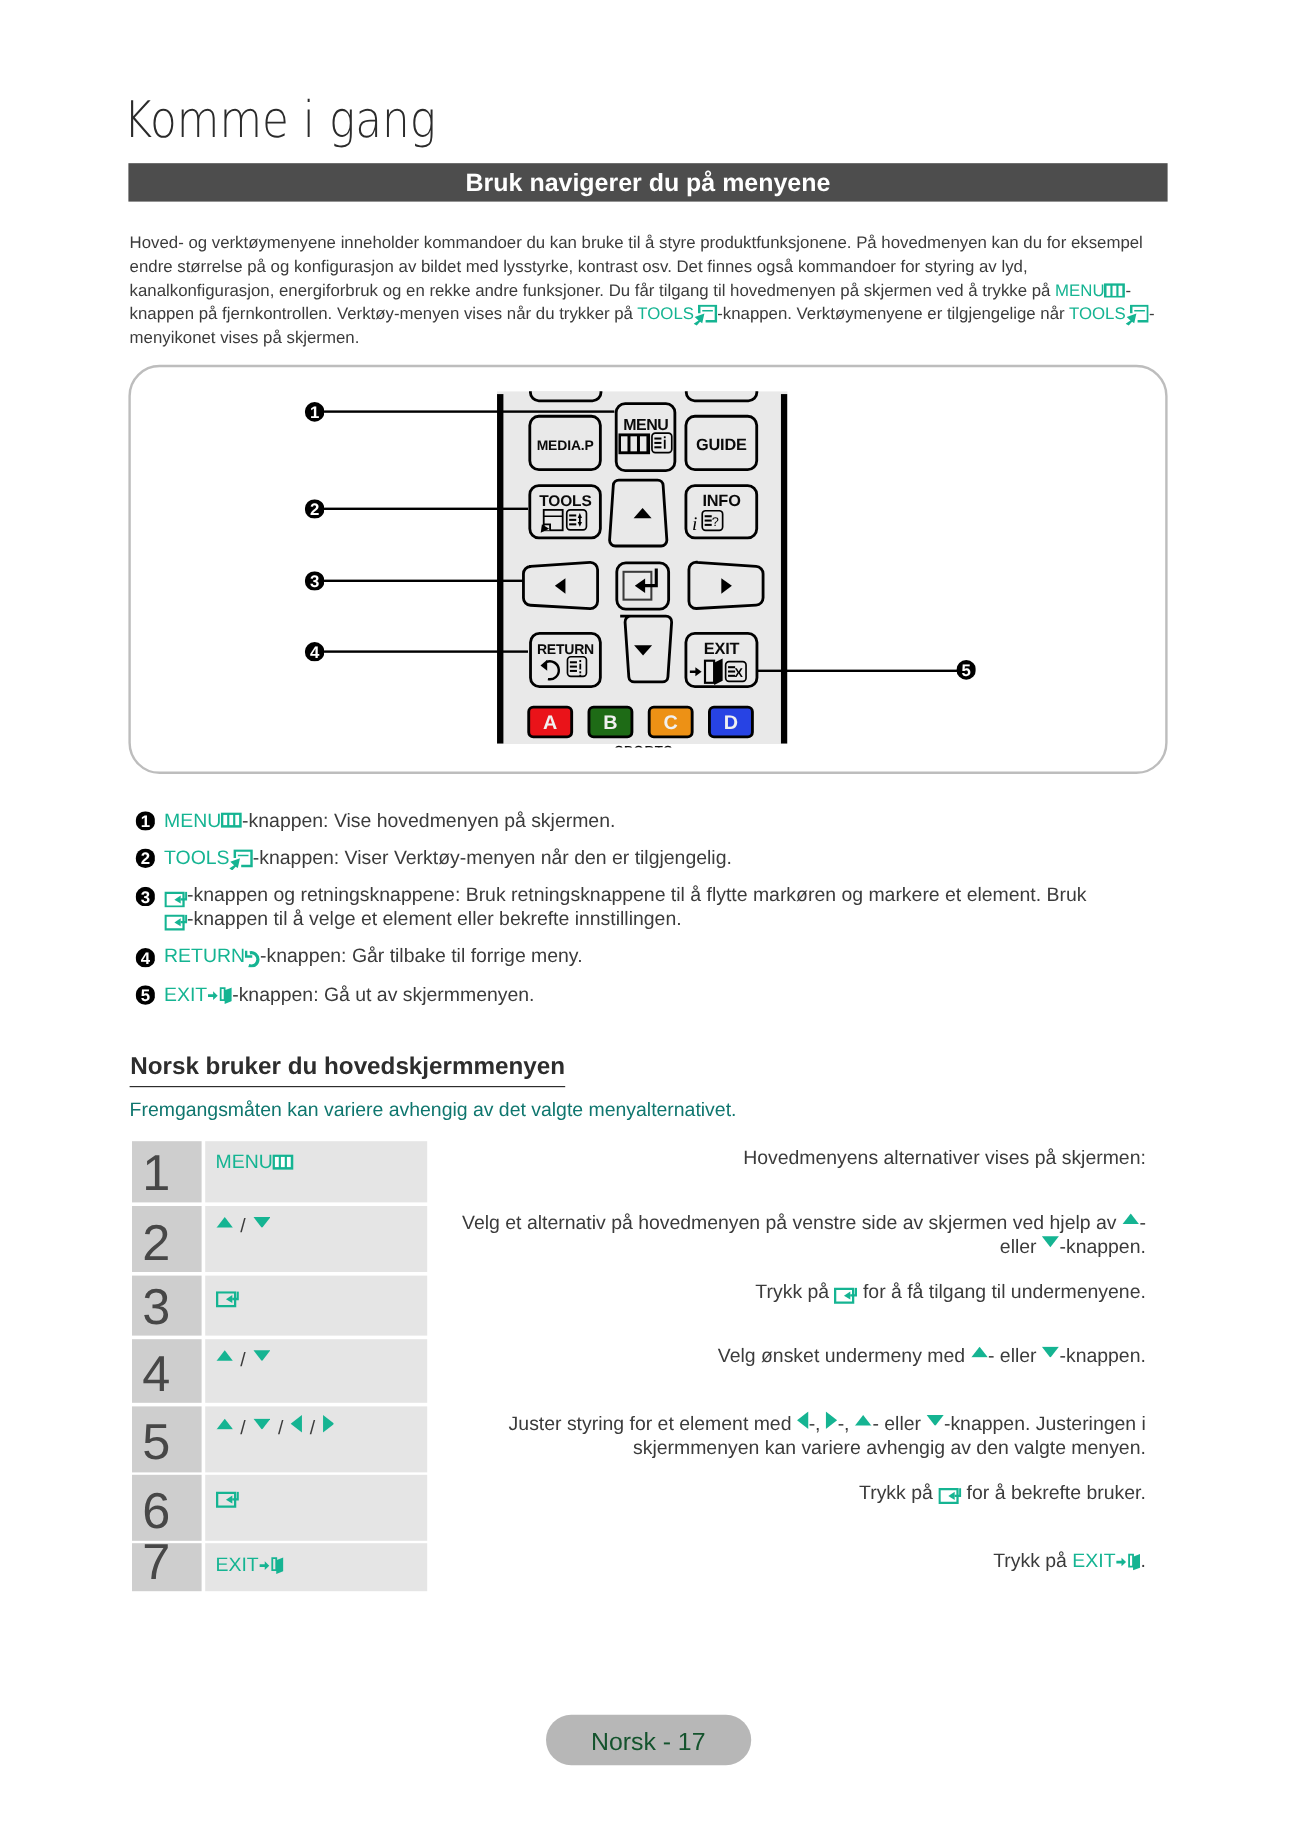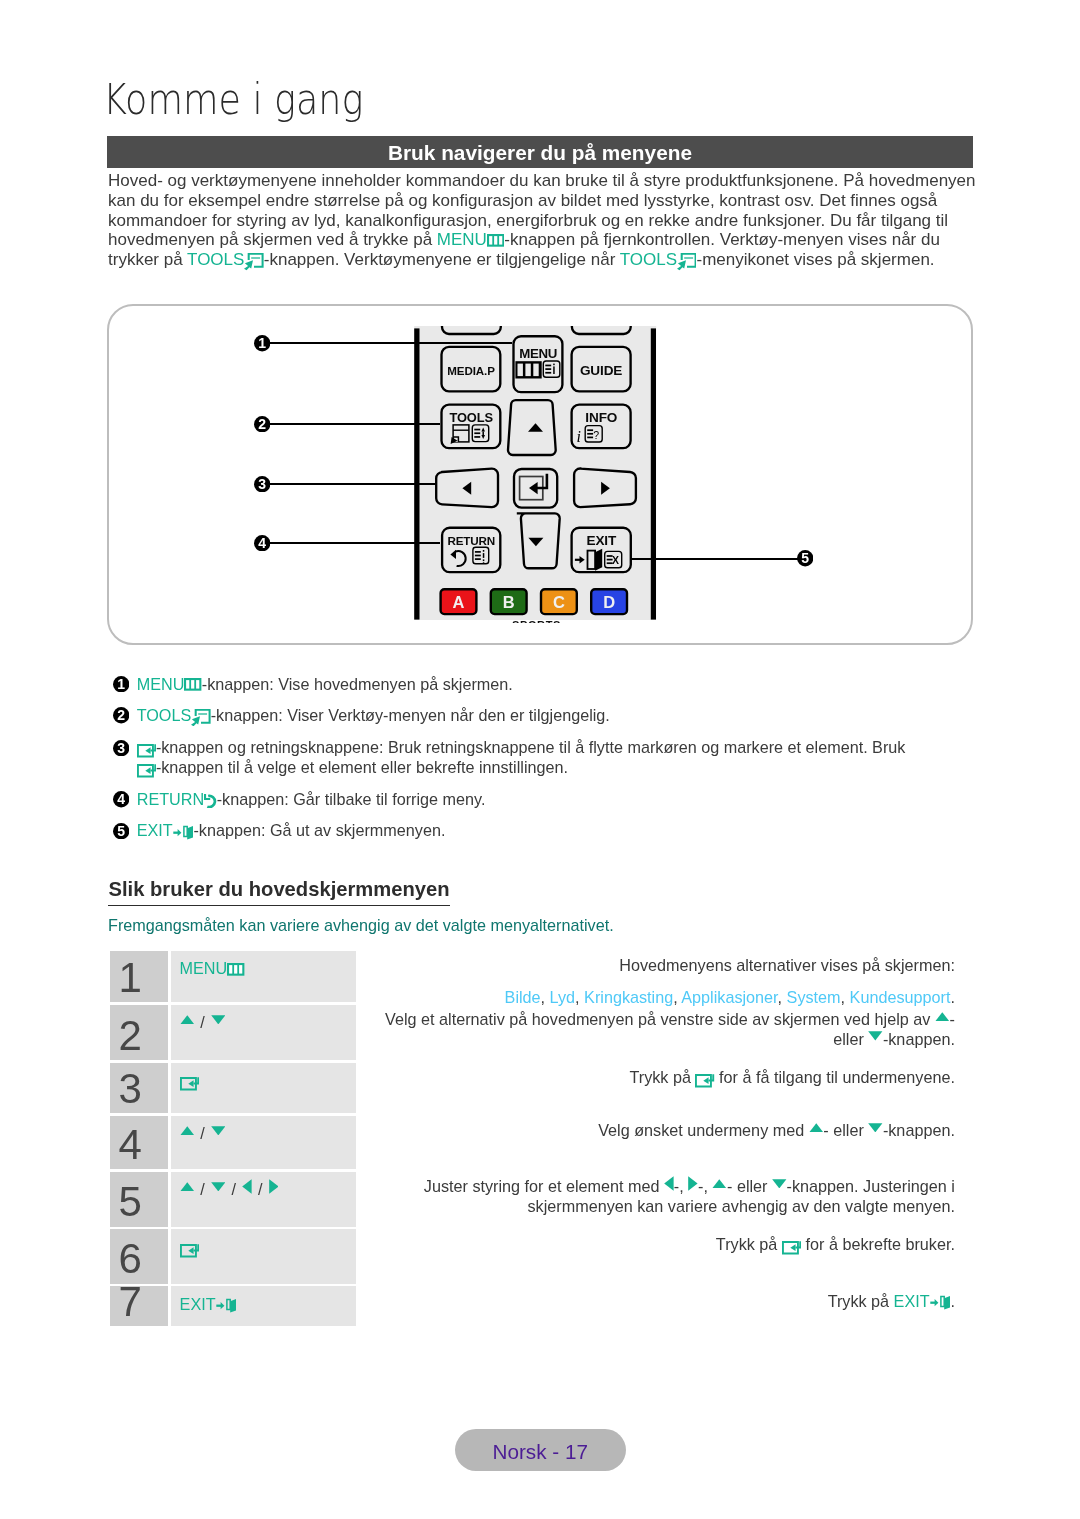--- a/index.html
+++ b/index.html
@@ -6,21 +6,21 @@
 body{width:1080px;height:1519px;font-family:"Liberation Sans",sans-serif;}
 *{box-sizing:border-box;}
 .page{position:relative;width:1080px;height:1519px;overflow:hidden;background:#fff;}
 
 .h1{position:absolute;left:103.3px;top:78.6px;font-size:41.9px;line-height:41.9px;color:#2b2b2b;
     font-family:"DejaVu Sans Light","DejaVu Sans",sans-serif;font-weight:300;
     transform:scaleX(0.870);transform-origin:0 0;white-space:nowrap;}
 .barbox{position:absolute;left:107px;top:136px;width:866px;height:32px;background:#4d4d4d;}
 .barbox .t{position:absolute;left:0;right:0;top:4.5px;text-align:center;color:#fff;font-size:20.8px;font-weight:bold;}
 
-.intro{position:absolute;left:108px;top:171px;width:868px;font-size:17px;line-height:19.8px;color:#3b3b3b;}
+.intro{position:absolute;left:108px;top:193px;width:868px;font-size:14px;line-height:19.8px;color:#3b3b3b;}
 .acc{color:#15b492;}
 .blue{color:#4fc9f7;}
 .dk{color:#3b3b3b;}
 .ic{display:inline-block;}
 .ic svg{display:block;}
 
 
 .frame{position:absolute;left:107px;top:304px;width:866px;height:341px;border:2px solid #bdbdbd;border-radius:26px;}
 .remotewrap{position:absolute;left:412px;top:326px;width:250px;height:300px;}
 .remotesvg{display:block;}
@@ -45,21 +45,21 @@
 .trow:nth-child(6){height:54.3px;}
 .trow:nth-child(7){height:40.1px;margin-bottom:0;}
 .tnum{width:58.3px;flex:0 0 58.3px;background:#cecece;color:#4d4d4d;position:relative;}
 .tnum span{position:absolute;left:8.6px;bottom:3.5px;font-size:42px;line-height:1;color:#474747;
       font-family:"Liberation Sans",sans-serif;font-weight:400;}
 .tkey{width:185.1px;flex:0 0 185.1px;background:#e5e5e5;margin-left:2.9px;padding:8.4px 0 0 8.5px;font-size:16.2px;color:#15b492;line-height:19.8px;word-spacing:1.6px;}
 .tdesc{flex:1;padding:5.3px 0 0 10.9px;font-size:16.2px;line-height:19.8px;color:#3b3b3b;text-align:right;}
 .tdesc .p2{margin-top:12.4px;}
 
 .footer{position:absolute;left:454.5px;top:1428.5px;width:171.4px;height:42.6px;background:#b7b7b7;border-radius:21.3px;}
-.footer .t{position:absolute;left:0;right:0;top:11px;text-align:center;font-size:20.7px;color:#4c1d95;}
+.footer .t{position:absolute;left:0;right:0;top:11px;text-align:center;font-size:20.7px;color:#14532d;}
 
 </style>
 </head>
 <body>
 
 <div class="page">
 <div class="h1">Komme i gang</div>
 <div class="barbox">
       <div class="t">Bruk navigerer du på menyene</div>
     </div>
@@ -236,36 +236,35 @@
 <div class="lrow"><svg class="lnum" width="16.4" height="16.4" viewBox="0 0 16.4 16.4">
           <circle cx="8.2" cy="8.2" r="8.2" fill="#000"></circle>
           <text x="8.2" y="13.3" text-anchor="middle" font-size="14" font-family="Liberation Sans, sans-serif" font-weight="bold" fill="#fff">5</text>
         </svg><span class="acc">EXIT</span><span class="ic " style="vertical-align:-3.4px"><svg width="20.8" height="14.8" viewBox="0 0 20.8 14.8">
             <path d="M0.3 7.7 H5.2" stroke="#15b492" stroke-width="2.3"></path>
             <path d="M4.6 4.1 L8.4 7.7 L4.6 11.3 Z" fill="#15b492"></path>
             <path d="M10.9 1.5 H14.2 V11.5 H10.9 Z" fill="none" stroke="#15b492" stroke-width="1.5"></path>
             <path d="M14.2 3.2 L20.5 0.8 V12.2 L14.2 14.6 Z" fill="#15b492"></path>
           </svg></span><span class="">-knappen: Gå ut av skjermmenyen.</span></div>
 </div>
-<div class="h2">Slik bruker du hovedskjermmenyen</div>
+<div class="h2">Norsk bruker du hovedskjermmenyen</div>
 <div class="subintro">Fremgangsmåten kan variere avhengig av det valgte menyalternativet.</div>
 <div class="table">
 <div class="trow">
         <div class="tnum">
           <span>1</span>
         </div>
         <div class="tkey"><span class="acc">MENU</span><span class="ic " style="vertical-align:-1.6px"><svg width="17.4" height="12.7" viewBox="0 0 17.4 12.7">
               <rect x="0" y="0" width="17.4" height="12.7" fill="#15b492"></rect>
               <rect x="2.1" y="2.1" width="3.2" height="8.5" fill="#fff"></rect>
               <rect x="7.1" y="2.1" width="3.2" height="8.5" fill="#fff"></rect>
               <rect x="12.1" y="2.1" width="3.2" height="8.5" fill="#fff"></rect>
             </svg></span></div>
         <div class="tdesc">
           <div><span class="">Hovedmenyens alternativer vises på skjermen:</span></div>
-          <div class="p2"><span class="blue">Bilde</span><span class="">, </span><span class="blue">Lyd</span><span class="">, </span><span class="blue">Kringkasting</span><span class="">, </span><span class="blue">Applikasjoner</span><span class="">, </span><span class="blue">System</span><span class="">, </span><span class="blue">Kundesupport</span><span class="">.</span></div>
         </div>
       </div>
 <div class="trow">
         <div class="tnum">
           <span>2</span>
         </div>
         <div class="tkey"><span class="ic " style="position:relative;top:-3.9px"><svg width="14.6" height="9.6" viewBox="0 0 14.6 9.6">
               <path d="M7.3 0.2 L14.4 9.4 H0.2 Z" fill="#15b492"></path>
             </svg></span><span class="dk"> / </span><span class="ic " style="position:relative;top:-3.9px"><svg width="14.6" height="9.6" viewBox="0 0 14.6 9.6">
               <path d="M7.3 9.4 L0.2 0.2 H14.4 Z" fill="#15b492"></path>

